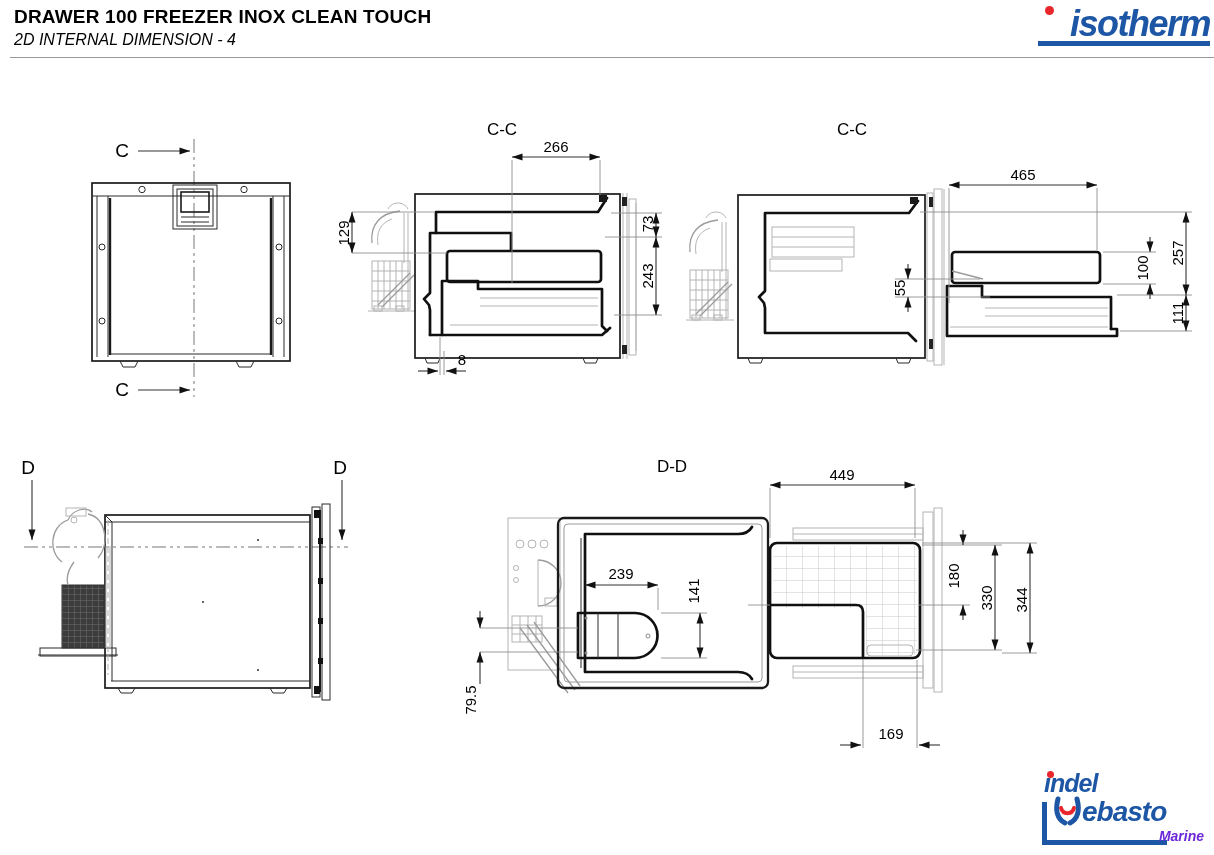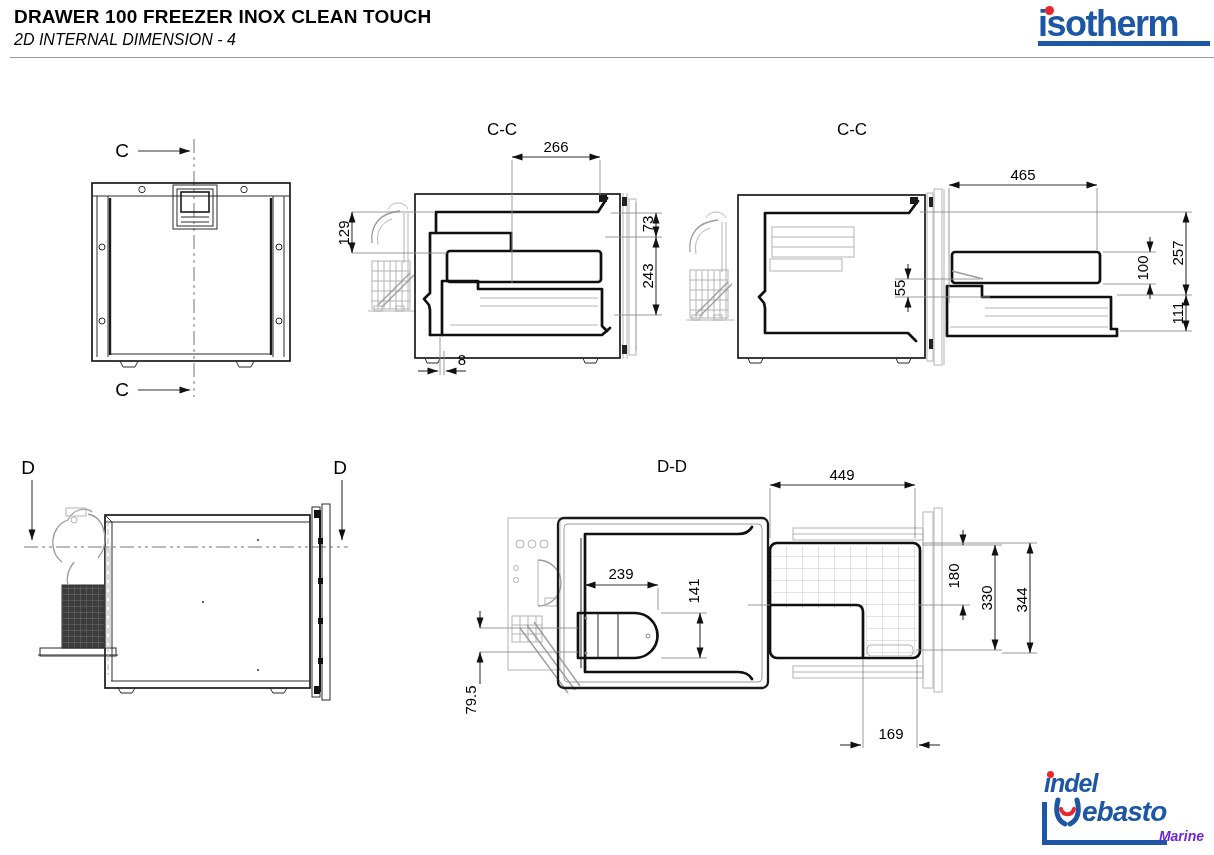--- a/index.html
+++ b/index.html
@@ -4,32 +4,32 @@
 <style>
   html,body{margin:0;padding:0;background:#e8e8e8;}
   .page{position:relative;width:1214px;height:855px;background:#ffffff;overflow:hidden;
         font-family:"Liberation Sans","DejaVu Sans",sans-serif;color:#000;padding-left:8px;}
   
   .hdr-title{position:absolute;left:14px;top:6px;font-size:19px;font-weight:bold;letter-spacing:.2px;}
   .hdr-sub{position:absolute;left:14px;top:31px;font-size:16px;font-style:italic;}
   .hdr-rule{position:absolute;left:10px;right:0;top:57px;height:1px;background:#9a9a9a;}
   
   .iso-logo{position:absolute;right:12px;top:4px;width:172px;}
-  .iso-text{position:relative;color:#1d56a5;font-size:36px;font-weight:bold;
-            letter-spacing:-1.5px;line-height:40px;}
+  .iso-text{position:relative;color:#1d56a5;font-size:36px;font-weight:bold;font-style:italic;
+            letter-spacing:-1.5px;line-height:40px;text-align:right;}
   .iso-dot{position:absolute;left:7px;top:2px;width:9px;height:9px;border-radius:50%;background:#e8262c;}
   .iso-bar{height:5px;background:#1d56a5;margin-top:-3px;}
   
   .iw-logo{position:absolute;left:1030px;top:770px;width:178px;height:78px;}
   .iw-indel{position:relative;margin-left:14px;color:#1d56a5;font-size:25px;font-weight:bold;
             font-style:italic;letter-spacing:-1px;line-height:26px;}
   .iw-idot{position:absolute;left:3px;top:1px;width:7px;height:7px;border-radius:50%;background:#e8262c;}
   .iw-bracket{position:absolute;left:12px;top:32px;width:120px;height:38px;
               border-left:5px solid #1d56a5;border-bottom:5px solid #1d56a5;}
-  .iw-row{position:absolute;left:22px;top:26px;display:flex;align-items:center;}
+  .iw-row{position:absolute;left:22px;top:26px;display:flex;align-items:flex-start;}
   .iw-rest{color:#1d56a5;font-size:28px;font-weight:bold;font-style:italic;letter-spacing:-1px;}
   .iw-marine{position:absolute;right:4px;top:58px;color:#6d28d9;font-size:14px;
              font-weight:bold;font-style:italic;}
   
   .o2{stroke:#1a1a1a;stroke-width:1.7;fill:none;}
   .o22{stroke:#1a1a1a;stroke-width:2.3;fill:none;}
   .o25{stroke:#101010;stroke-width:2.7;fill:none;stroke-linejoin:round;stroke-linecap:round;}
   .t1{stroke:#2a2a2a;stroke-width:1;fill:none;}
   .gh{stroke:#b4b4b4;stroke-width:1;fill:none;}
   .gh2{stroke:#9b9b9b;stroke-width:1.3;fill:none;}

